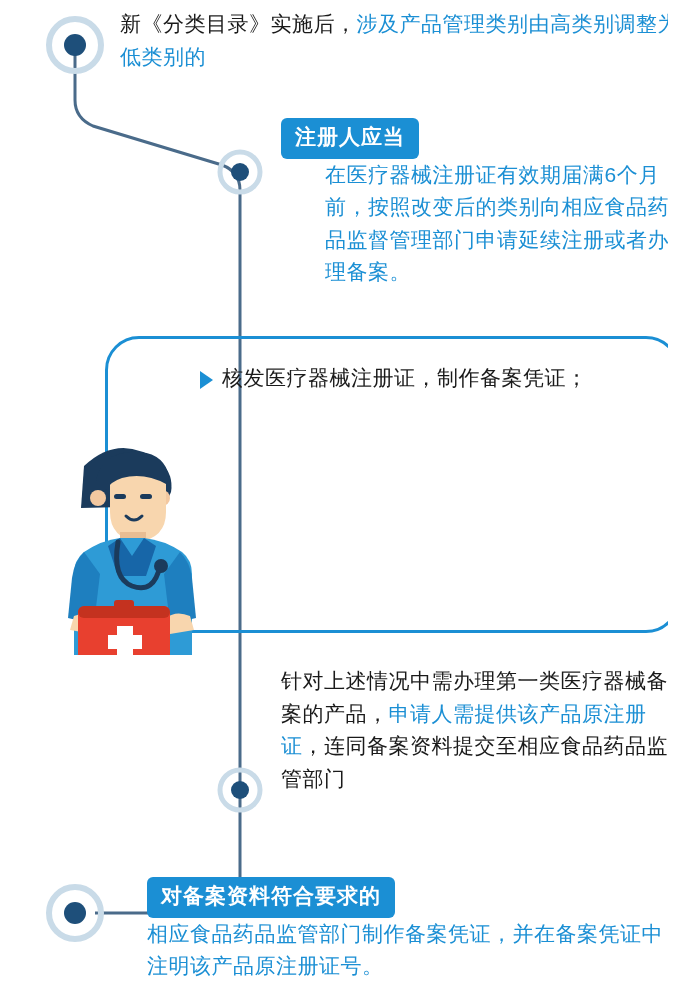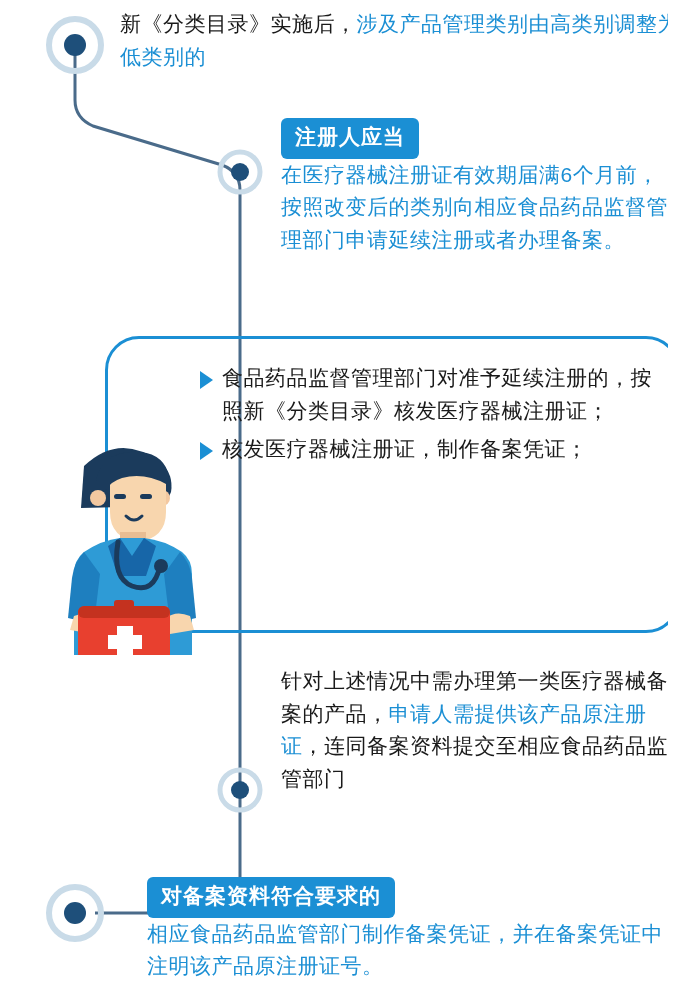--- a/index.html
+++ b/index.html
@@ -53,20 +53,21 @@
     width: 560px;
   }
   
   #step2 {
     left: 281px;
     top: 118px;
     width: 395px;
   }
   #step2 .body {
     color: #1b8fd4;
+    margin-left: 44px;
   }
   
   #card {
     position: absolute;
     left: 105px;
     top: 336px;
     width: 575px;
     height: 297px;
     border: 3px solid #1b8fd4;
     border-radius: 34px;
@@ -151,24 +152,20 @@
   <div class="block" id="step2">
     <div><span class="pill">注册人应当</span></div>
     <div class="body">在医疗器械注册证有效期届满6个月前，按照改变后的类别向相应食品药品监督管理部门申请延续注册或者办理备案。</div>
   </div>
 
   <div id="card"></div>
 
   <div class="block" id="cardtext">
     <div class="bullet-row">
       <div class="tri"></div>
-      <div class="bullet-text">食品药品监督管理部门对准予延续注册的，按照新《分类目录》核发医疗器械注册证；</div>
-    </div>
-    <div class="bullet-row">
-      <div class="tri"></div>
       <div class="bullet-text">核发医疗器械注册证，制作备案凭证；</div>
     </div>
   </div>
 
   <svg id="doctor" viewBox="0 0 200 235">
 
     <path d="M62 46 q36 -34 76 -4 q14 12 11 30 l-6 14 l-84 2 z" fill="#1b3b5c"></path>
 
     <circle cx="76" cy="78" r="8" fill="#f3c8a0"></circle>
     <circle cx="140" cy="78" r="8" fill="#f3c8a0"></circle>

